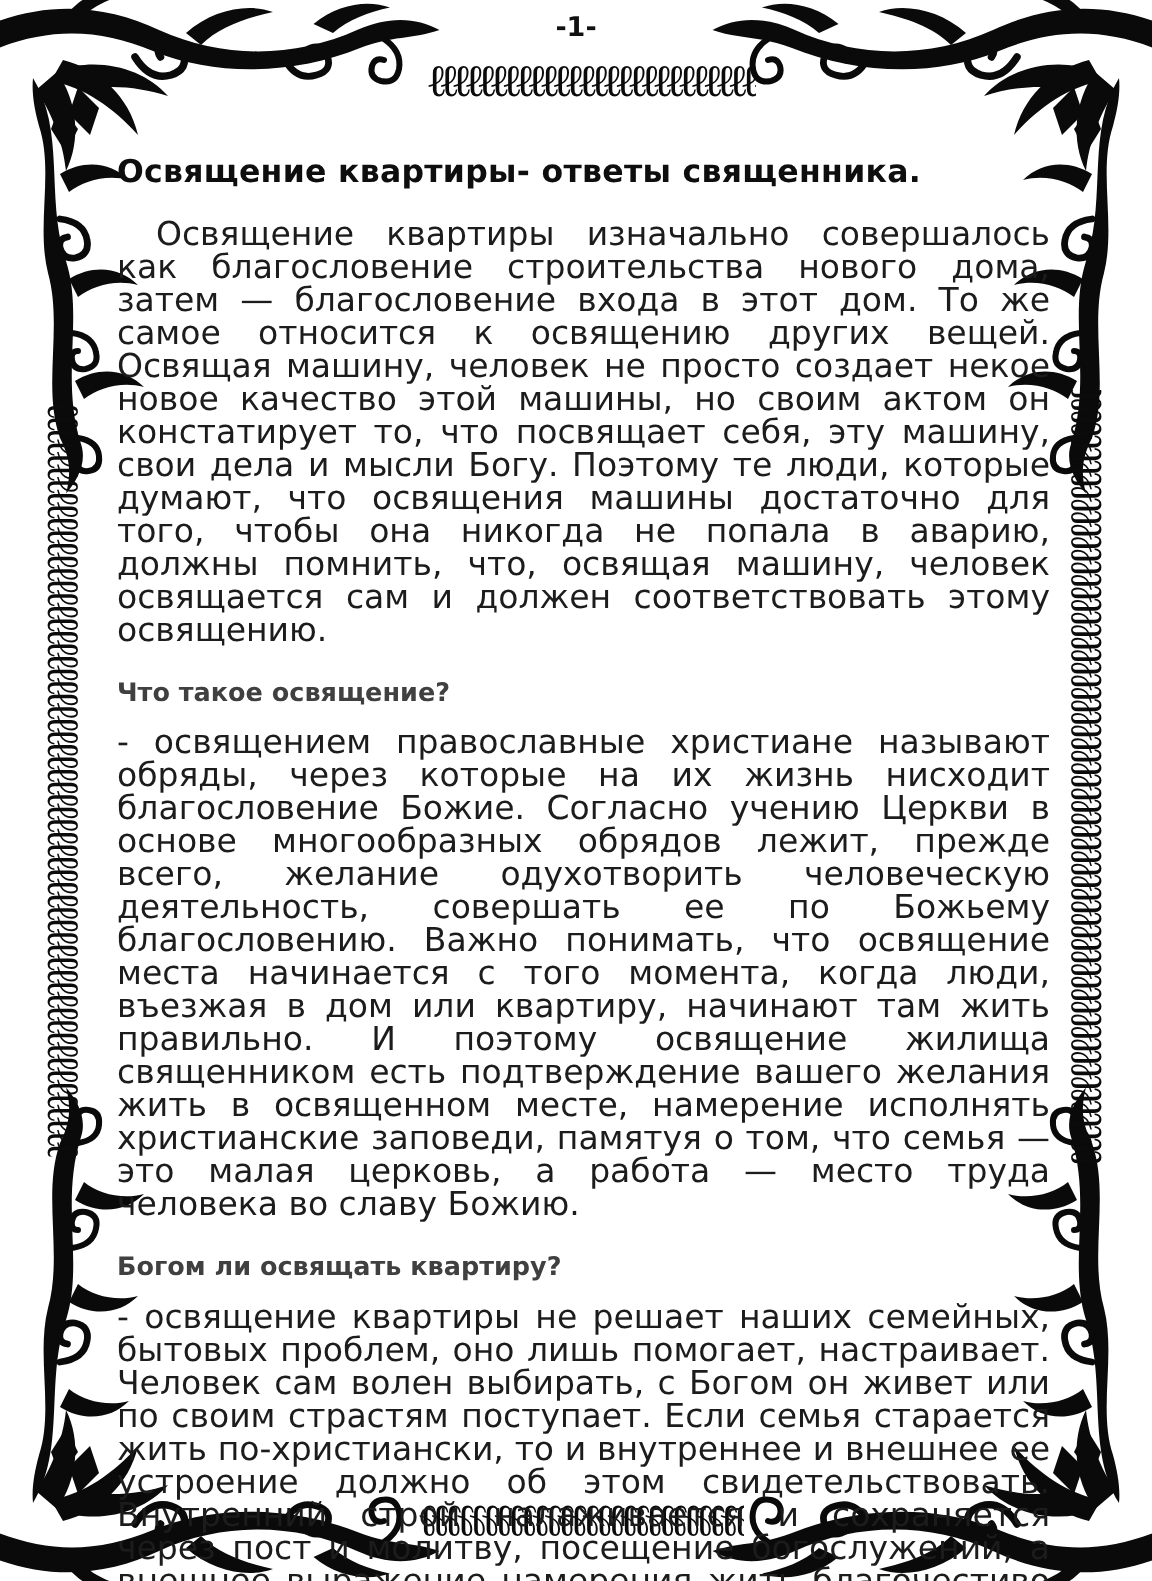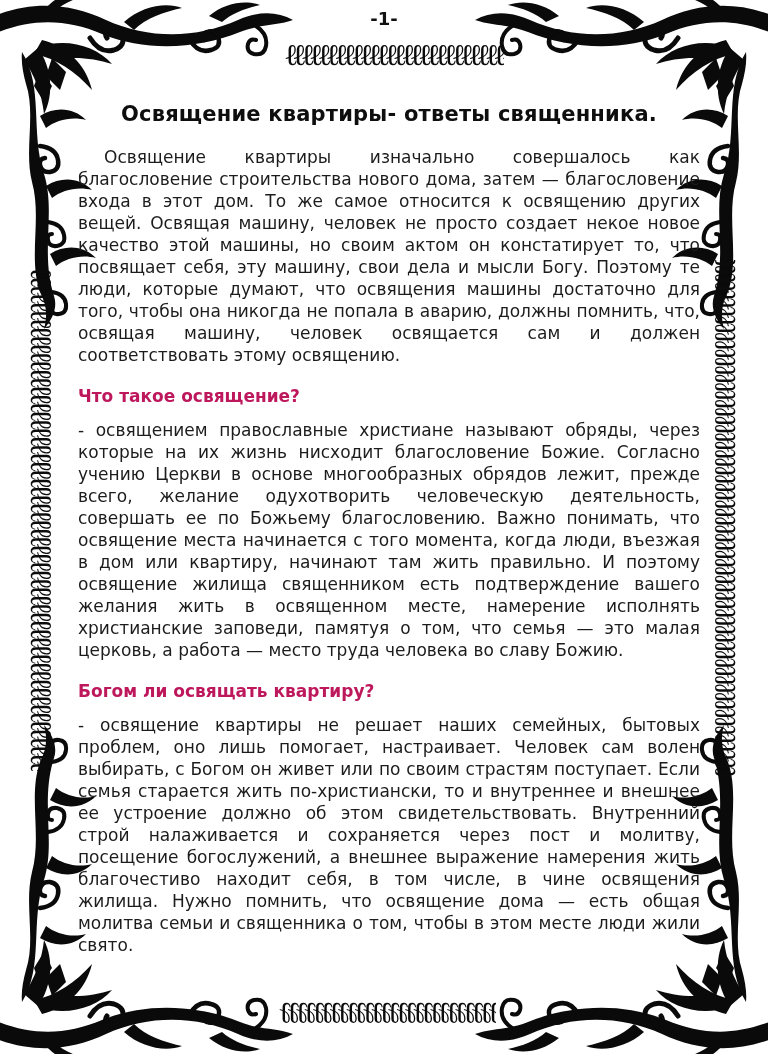--- a/index.html
+++ b/index.html
@@ -44,33 +44,32 @@
     font-weight:bold;font-size:18px;color:#111;
   }
   .content{
     position:absolute;
     top:102px;left:78px;width:622px;
     color:#1c1c1c;
   }
   .title{
     margin:0 0 20px 0;
     font-size:21px;font-weight:bold;color:#0e0e0e;
-    text-align:center;
     letter-spacing:.2px;
   }
   .para{
     margin:0 0 15px 0;
-    font-size:17px;line-height:22px;
+    font-size:22px;line-height:22px;
     text-align:justify;
     color:#1c1c1c;
   }
   .para.indent{text-indent:26px;}
   .heading{
     margin:20px 0 13px 0;
-    font-size:17px;font-weight:bold;color:#be185d;
+    font-size:17px;font-weight:bold;color:#404040;
   }
 </style>
 </head>
 <body>
 
 <div class="page">
 
   <svg class="corner tl" viewBox="0 0 300 335">
     <g fill="#0a0a0a">
       <path d="M0,20 C40,4 78,8 112,24 C156,44 204,42 244,24 C264,15 283,15 299,24 C282,30 266,28 246,36 C204,53 152,56 108,38 C72,23 38,22 0,38 Z"></path>

